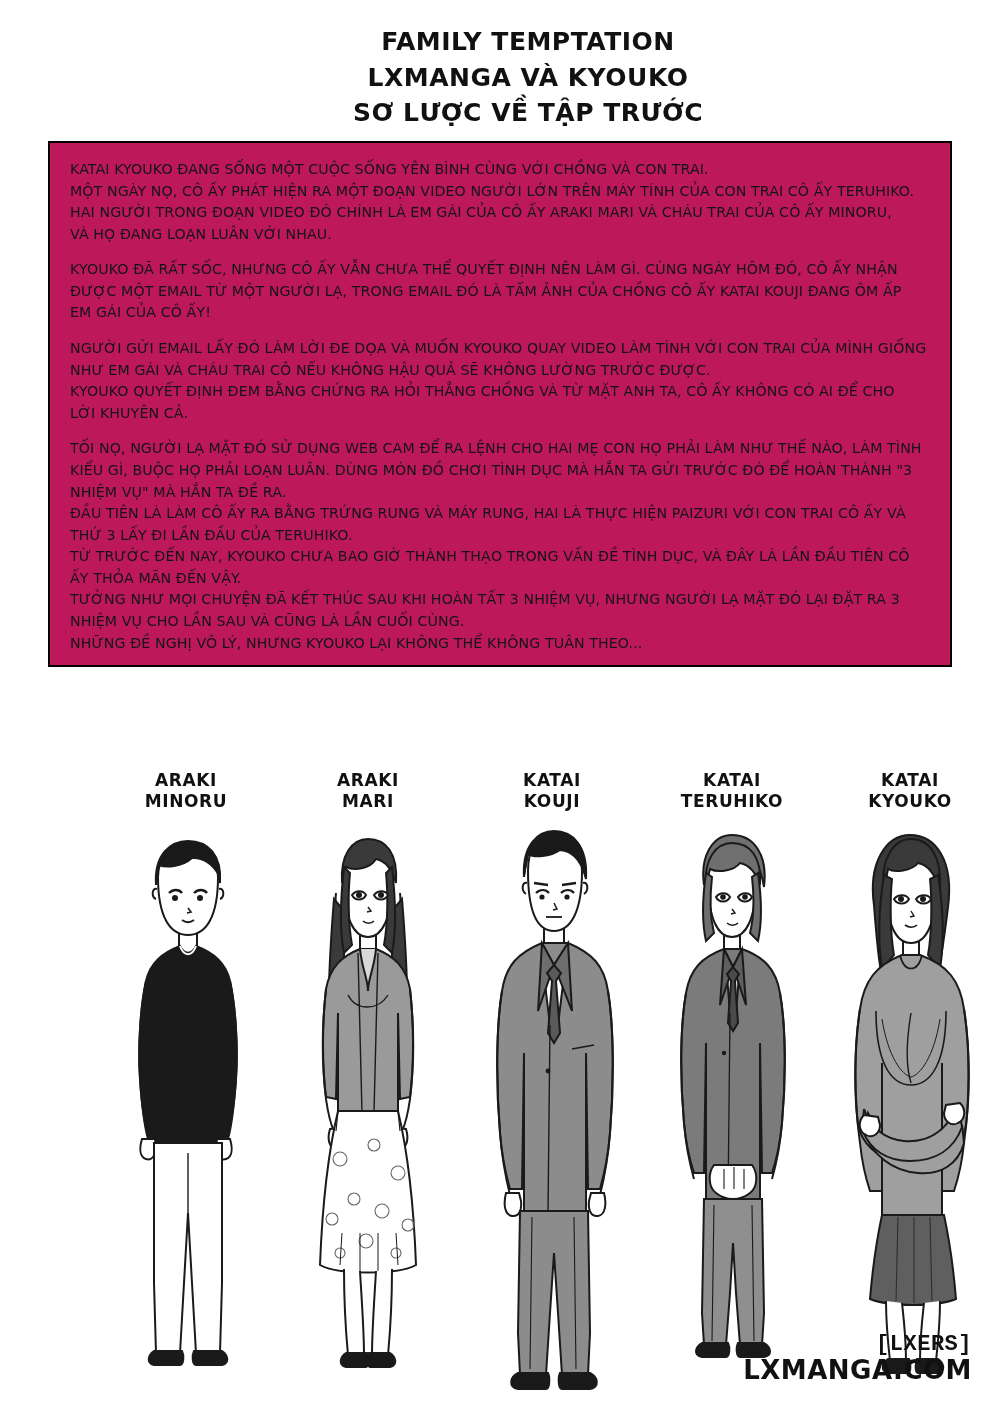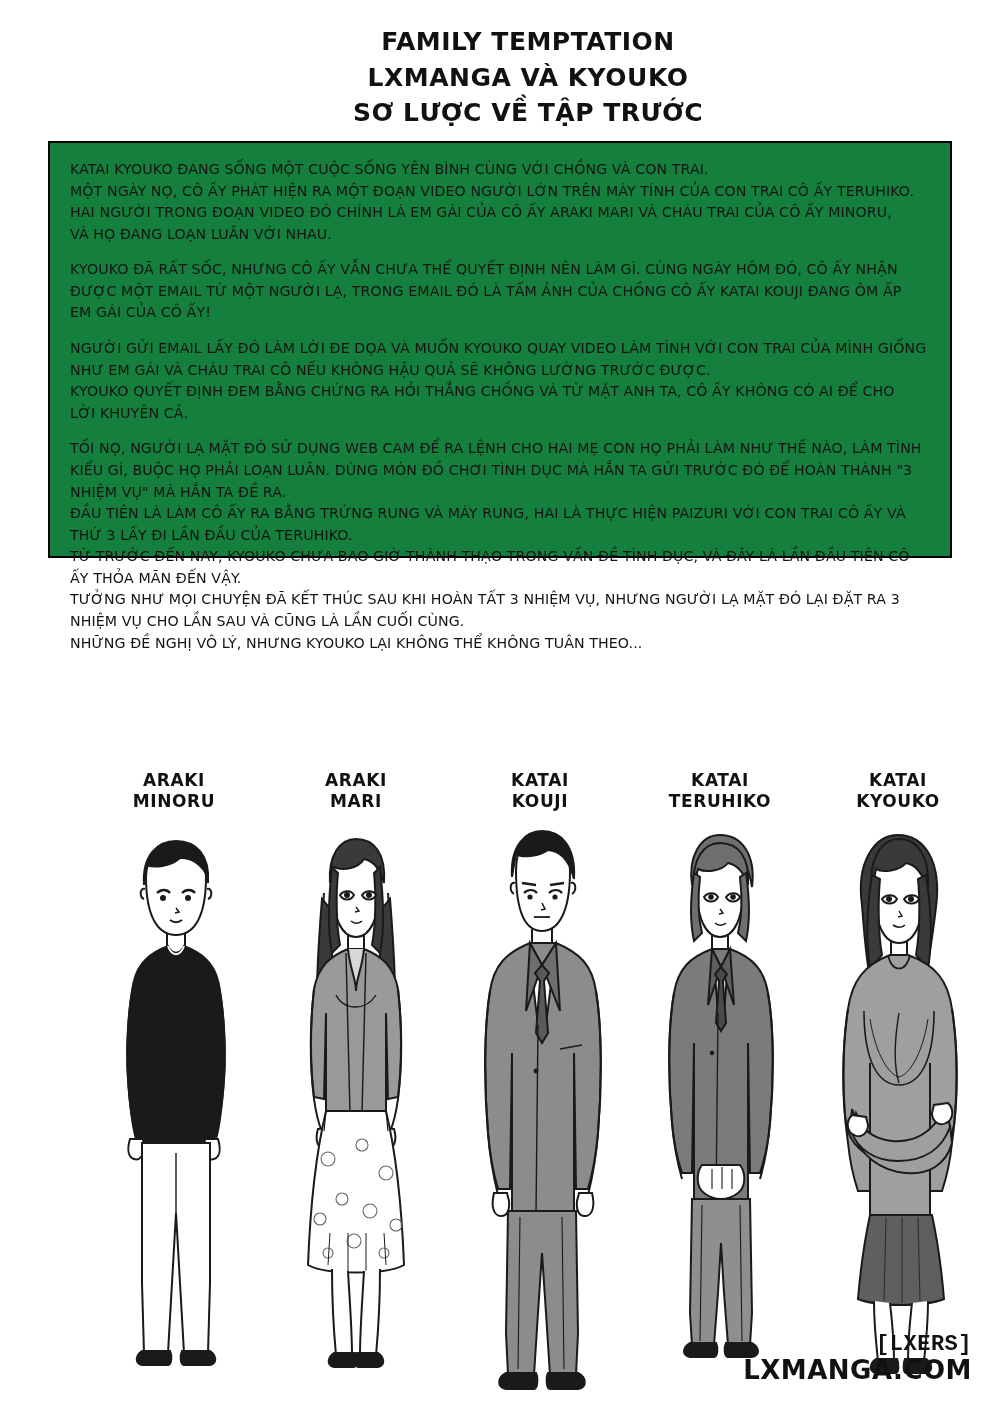--- a/index.html
+++ b/index.html
@@ -35,44 +35,44 @@
   .title-line.l1 { font-size: 25px; }
   .title-line.l2 { font-size: 25px; }
   .title-line.l3 { font-size: 25px; }
 
   
   .synopsis-box {
     position: absolute;
     left: 48px;
     top: 141px;
     width: 904px;
-    height: 417px;
+    height: 526px;
     border: 2px solid #000;
     box-sizing: border-box;
-    background: #15803d;
+    background: #be185d;
   }
   .synopsis-inner {
     padding: 16px 18px 10px 20px;
   }
   .para {
     font-family: "DejaVu Sans", sans-serif;
     font-size: 14.2px;
     line-height: 1.52;
     letter-spacing: 0.1px;
     margin: 0 0 14px 0;
     color: #141414;
     white-space: pre-line;
     font-weight: 500;
   }
   .para:last-child { margin-bottom: 12px; }
 
   
   .lineup {
     position: absolute;
-    left: 0;
+    left: 12px;
     top: 770px;
     width: 960px;
     height: 620px;
   }
   .char {
     position: absolute;
     top: 0;
     width: 180px;
     text-align: center;
   }

